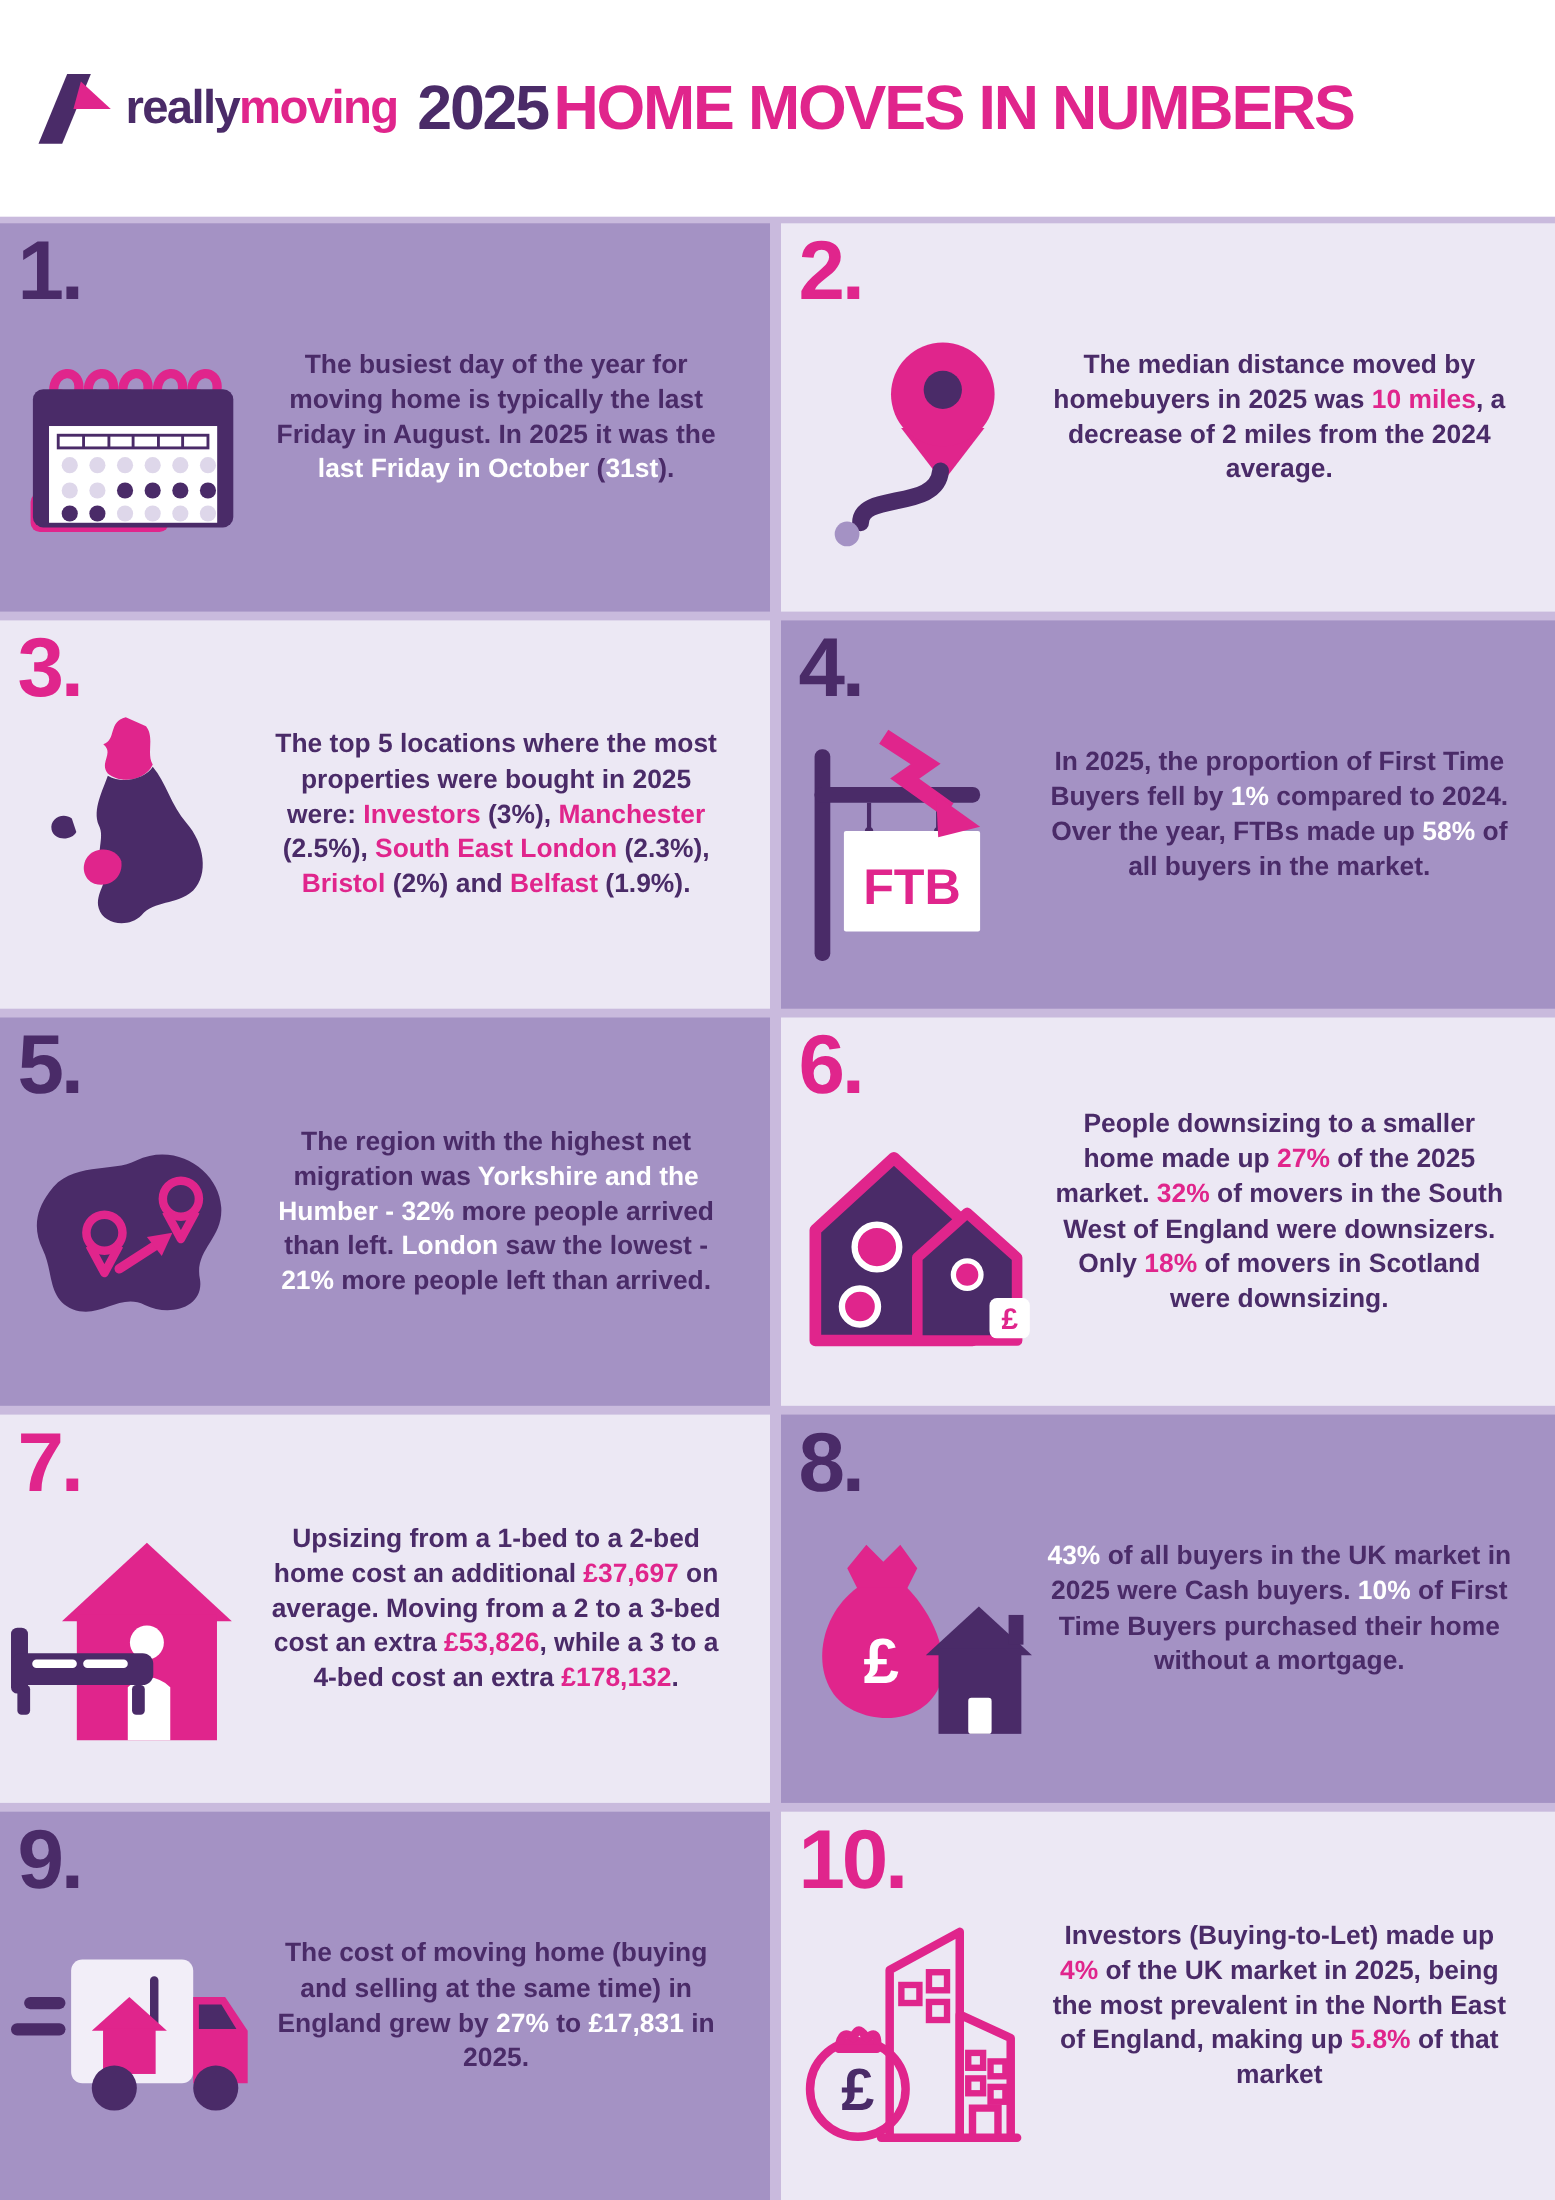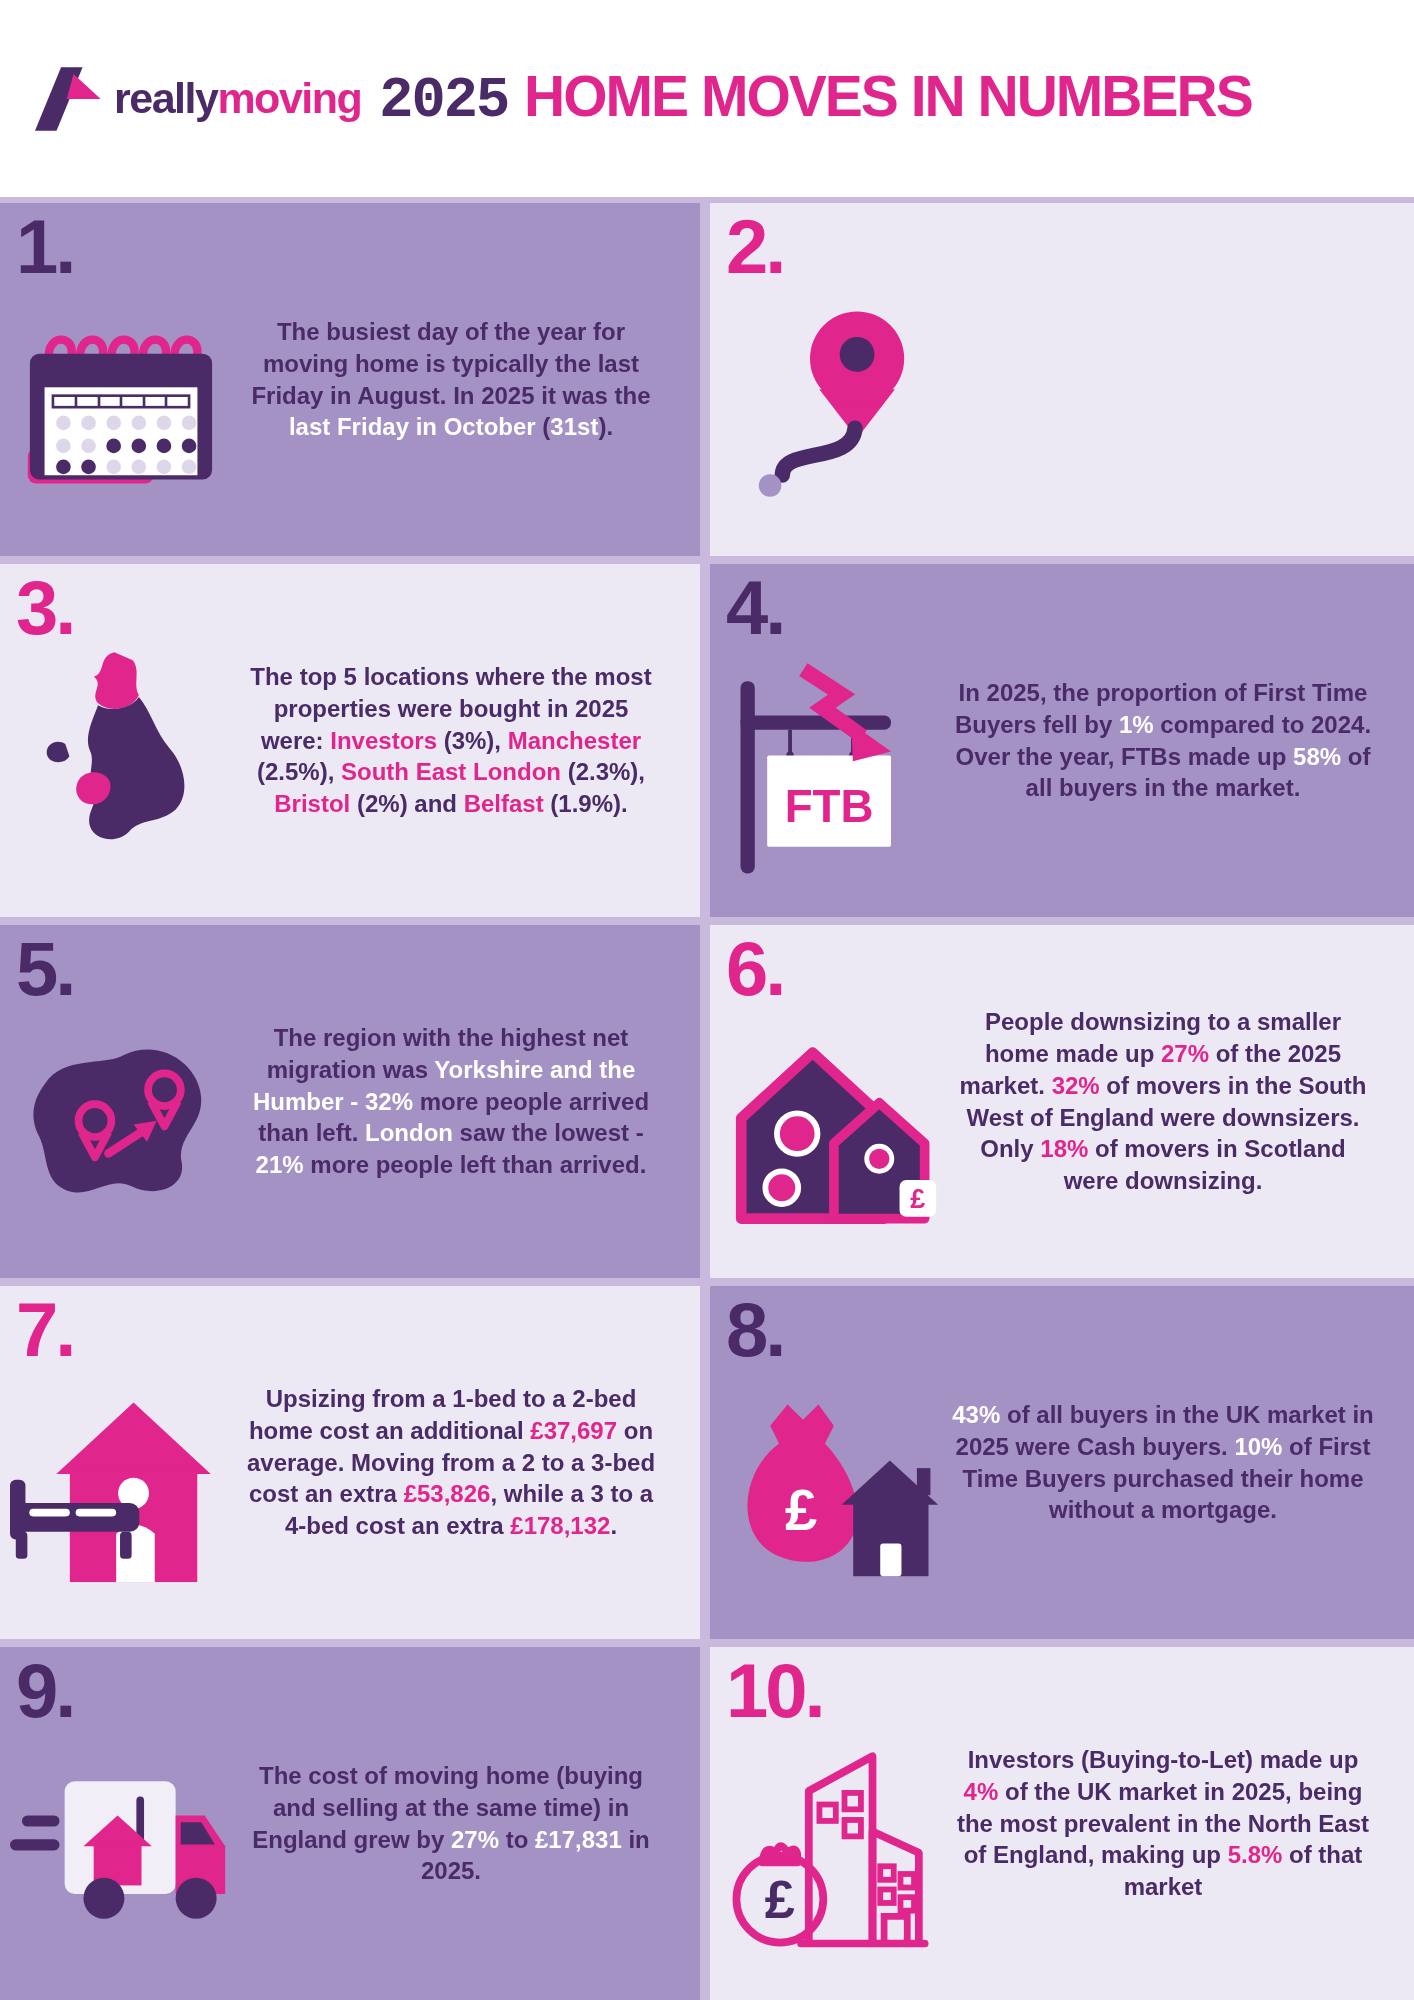--- a/index.html
+++ b/index.html
@@ -9,21 +9,21 @@
   *{box-sizing:border-box;}
   html,body{margin:0;padding:0;}
   body{width:1414px;height:2000px;background:#fff;font-family:"Liberation Sans",sans-serif;overflow:hidden;}
   .page{width:1414px;height:2000px;display:flex;flex-direction:column;}
   
   header{height:197px;background:var(--white);display:flex;align-items:center;padding-left:30px;gap:18px;flex:none;}
   .logo{display:flex;align-items:center;gap:6px;}
   .logo-text{font-size:43px;font-weight:800;letter-spacing:-1.5px;line-height:1;}
   .lr{color:var(--dark);} .lm{color:var(--pink);}
   h1{margin:0;font-size:57px;font-weight:800;letter-spacing:-2px;line-height:1;white-space:nowrap;}
-  .ty{color:var(--dark);margin-right:16px;font-family:Liberation Mono, monospace;} .tr{color:var(--pink);}
+  .ty{color:var(--dark);margin-right:5px;} .tr{color:var(--pink);}
   
   .grid{height:1803px;display:grid;grid-template-columns:700px 1fr;grid-template-rows:repeat(5,1fr);
         gap:8px 10px;background:var(--gap);padding-top:6px;}
   .cell{position:relative;display:flex;overflow:hidden;}
   .cell.medium{background:var(--bg-medium);}
   .cell.light{background:var(--bg-light);}
   .num{position:absolute;top:6px;left:16px;font-size:76px;font-weight:800;line-height:1;letter-spacing:-3px;}
   .medium .num{color:var(--dark);}
   .light .num{color:var(--pink);}
   .icon-wrap{width:232px;flex:none;display:flex;align-items:center;justify-content:center;padding:56px 0 10px 10px;}
@@ -99,20 +99,23 @@
       <div class="num">2.</div>
       <div class="icon-wrap">
         <svg width="205" height="215" viewBox="0 0 200 210">
           <path d="M125,140 L88,92 L162,92 Z" class="f-pink"></path>
           <circle cx="125" cy="62" r="46" class="f-pink"></circle>
           <circle cx="125" cy="58" r="17" class="f-dark"></circle>
           <path d="M123,130 C120,166 52,148 52,176" class="s-dark" stroke-width="15" stroke-linecap="round"></path>
           <circle cx="40" cy="186" r="11" class="f-med"></circle>
         </svg>
       </div>
+      <div class="text">
+          <p><span>The median distance moved by homebuyers in 2025 was </span><span class="hl">10 miles</span><span>, a decrease of 2 miles from the 2024 average.</span></p>
+        </div>
     </section>
 
     <section class="cell light">
       <div class="num">3.</div>
       <div class="icon-wrap">
         <svg width="175" height="235" viewBox="0 0 170 230">
           <path d="M78,6 C62,10 70,26 58,30 C68,38 54,46 62,56 C74,66 96,62 102,48 C96,38 104,24 96,14 Z" class="f-pink"></path>
           <path d="M30,96 C22,90 10,96 12,106 C14,116 30,116 34,108 Z" class="f-dark"></path>
           <path d="M62,58 C76,66 96,60 102,50 C114,64 118,84 132,100 C148,118 152,146 138,160 C122,174 104,168 92,182 C80,194 58,190 54,176 C50,162 64,152 58,140 C50,126 60,114 54,102 C48,88 58,70 62,58 Z" class="f-dark"></path>
           <path d="M44,130 C52,120 70,122 74,134 C76,148 64,158 50,154 C40,150 38,138 44,130 Z" class="f-pink"></path>

